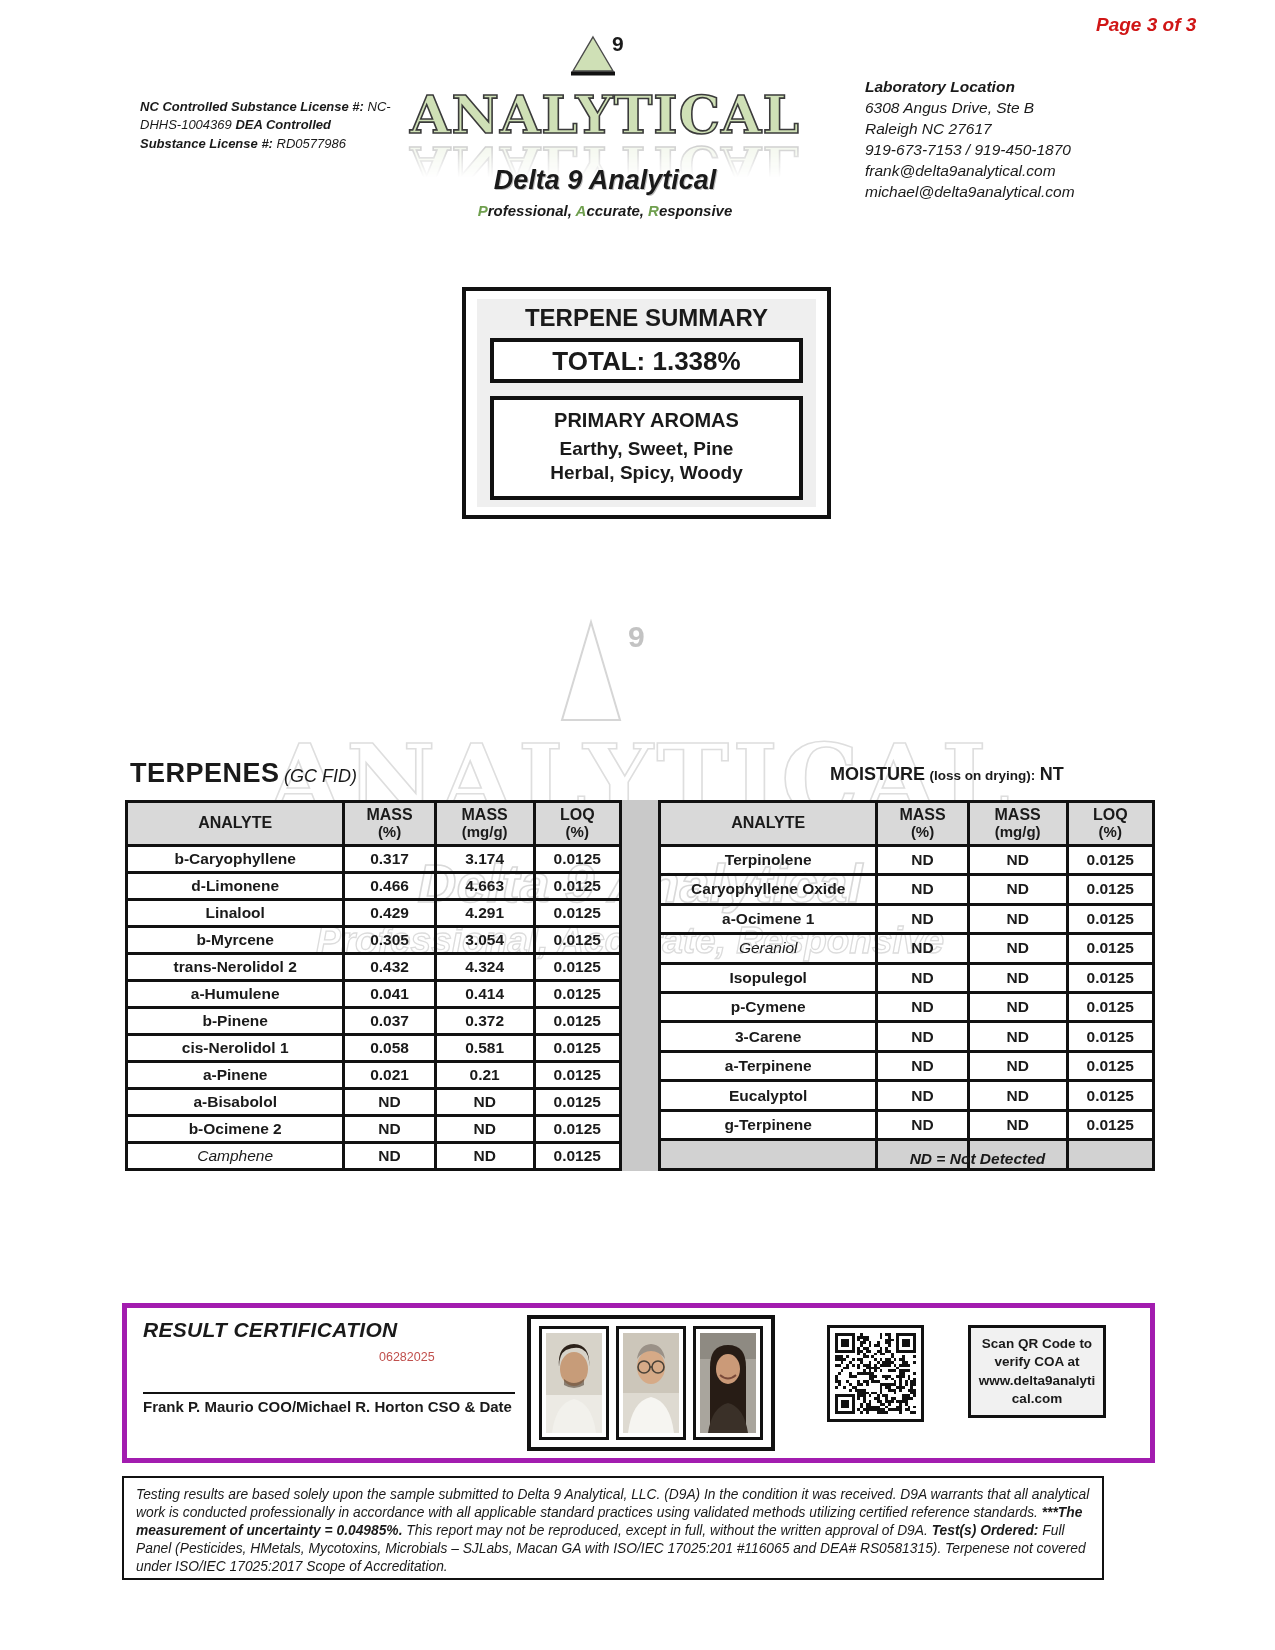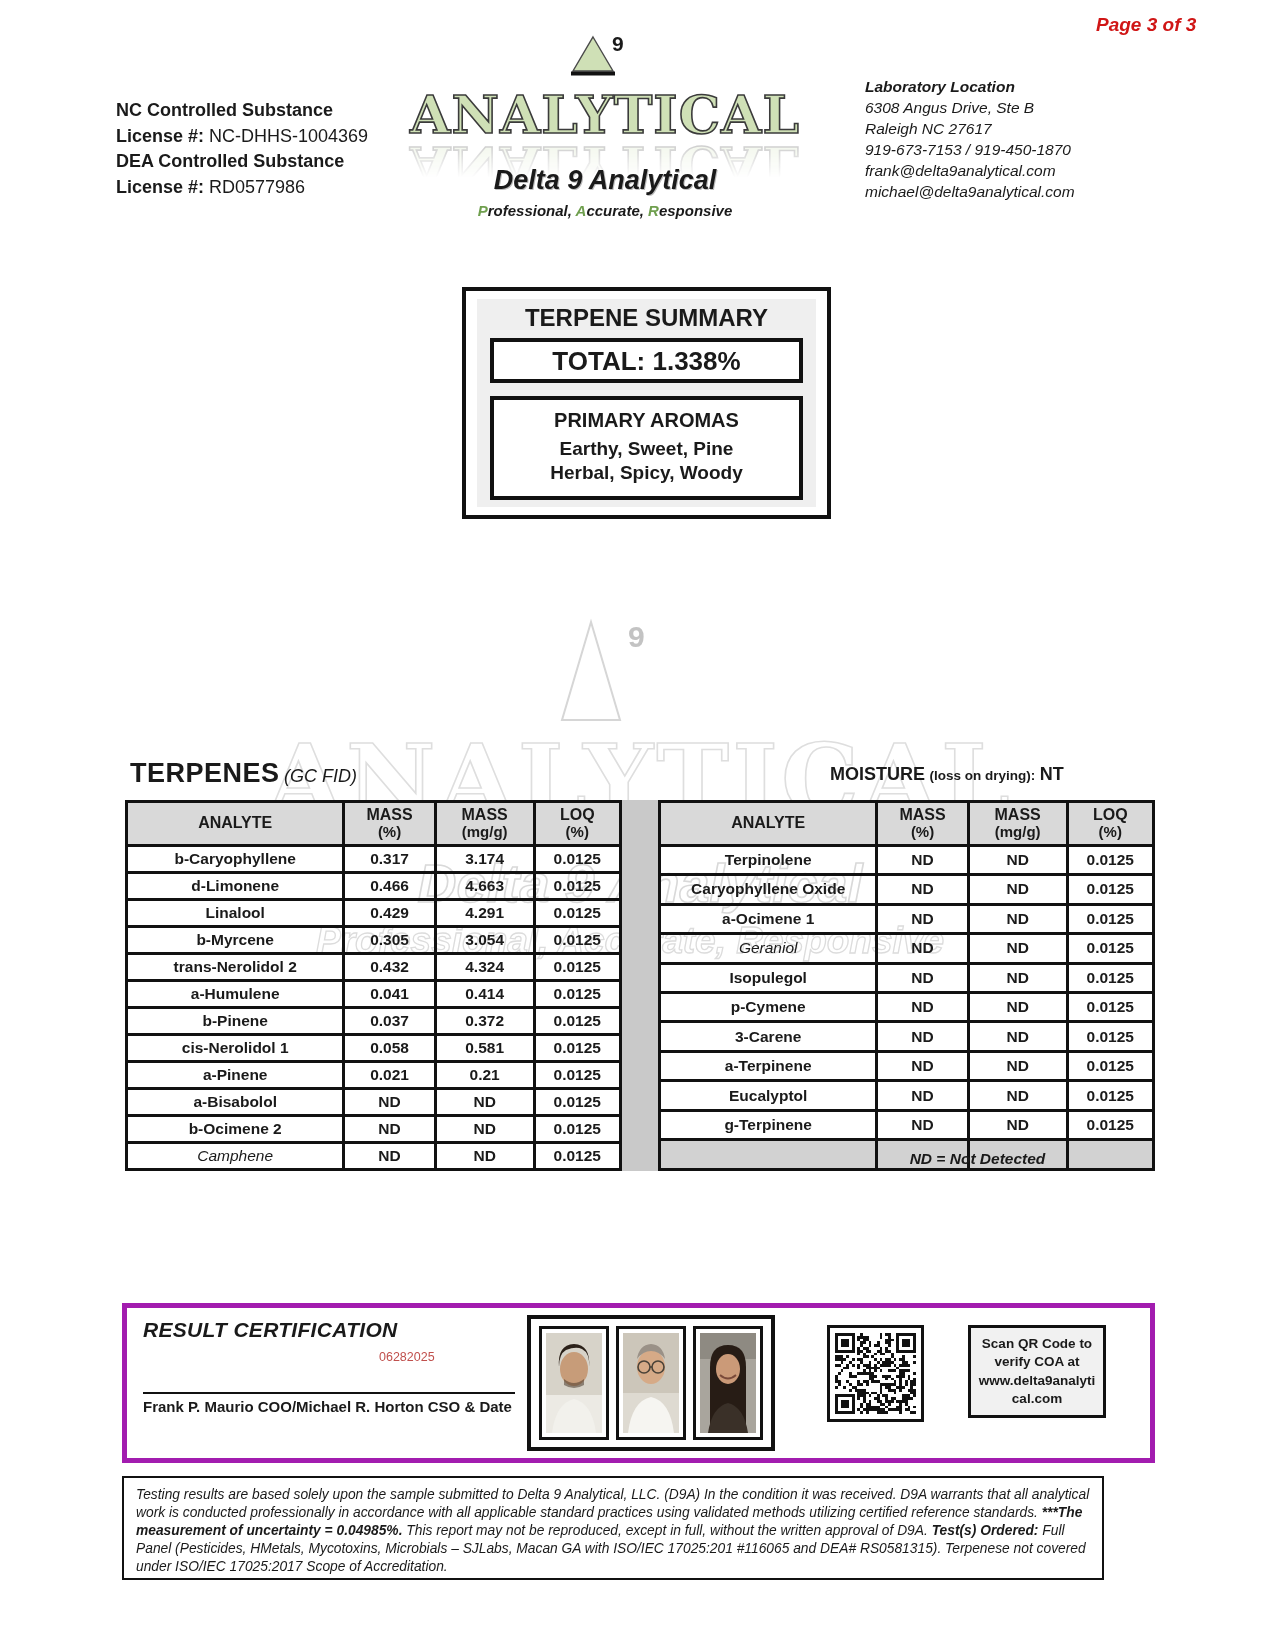--- a/index.html
+++ b/index.html
@@ -5,21 +5,21 @@
   html,body { margin:0; padding:0; background:#9a9a9a; }
   .page {
     position:relative; width:1275px; height:1650px; margin:0 auto;
     background:#ffffff; overflow:hidden;
     font-family:"Liberation Sans", sans-serif; color:#1a1a1a;
   }
   .abs { position:absolute; }
 
   
   .page-label { top:14px; left:1096px; font-size:19px; font-weight:bold; font-style:italic; color:#d01616; }
-  .license { left:116px; top:98px; width:256px; font-size:18px; line-height:1.42; }
+  .license { left:140px; top:98px; width:256px; font-size:13px; font-style:italic; line-height:1.42; }
   .license .b { font-weight:bold; }
 
   .logo-tri { left:568px; top:34px; width:62px; height:46px; }
   .logo-sup9 { left:612px; top:32px; font-size:21px; font-weight:bold; }
   .logo-wordmark, .logo-wordmark-reflection {
     left:385px; top:84px; width:440px; text-align:center;
     font-family:"DejaVu Serif", serif; font-weight:bold; font-size:52px; letter-spacing:1px;
     color:#cfe0b6; -webkit-text-stroke:1.6px #3b3b3b;
   }
   .logo-wordmark-reflection {

